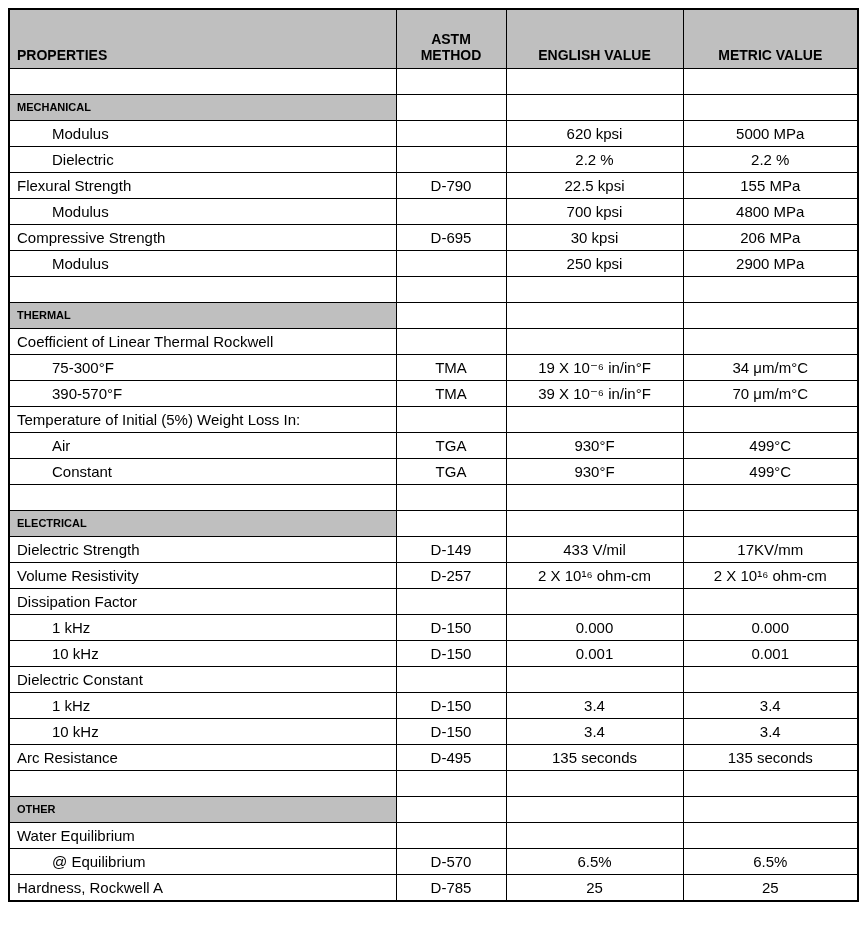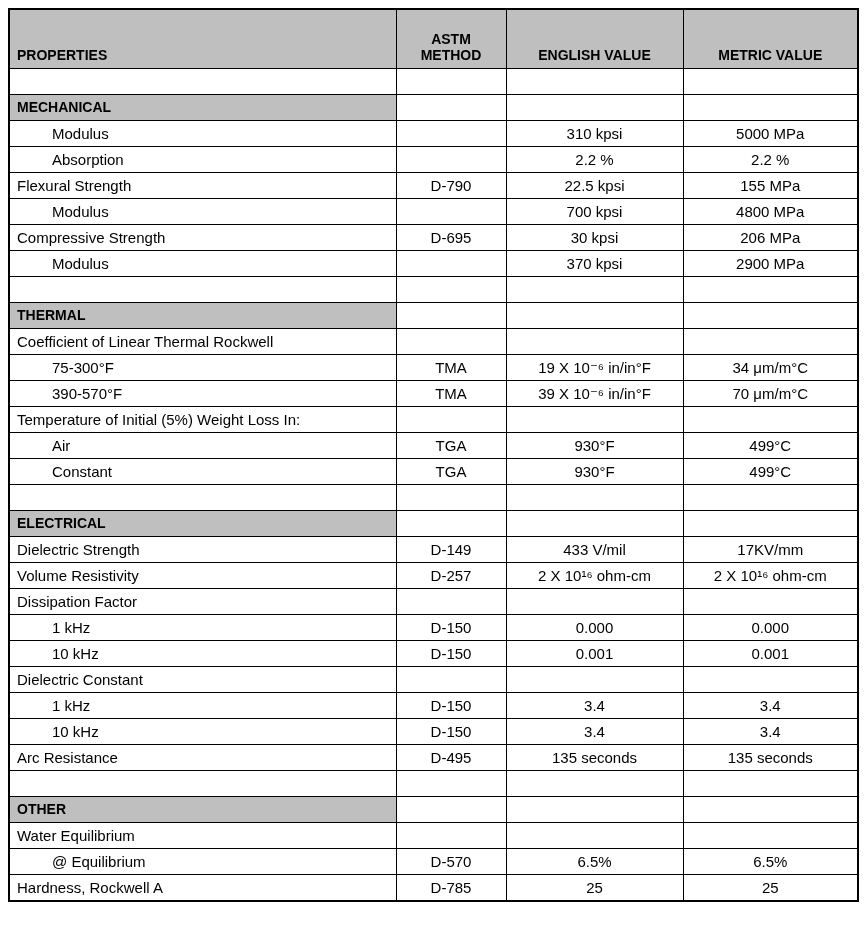--- a/index.html
+++ b/index.html
@@ -56,21 +56,21 @@
   td.prop {
     text-align: left;
     padding-left: 7px;
   }
   td.val {
     text-align: center;
   }
   td.section-cell {
     background: #bfbfbf;
     font-weight: bold;
-    font-size: 14px;
+    font-size: 11px;
   }
   td.indent {
     padding-left: 42px;
   }
 </style>
 </head>
 <body>
 
 <table class="props">
   <colgroup>
@@ -96,25 +96,25 @@
       </tr>
       <tr>
         <td class="prop section-cell">MECHANICAL</td>
         <td class="val"></td>
         <td class="val"></td>
         <td class="val"></td>
       </tr>
       <tr>
         <td class="prop indent">Modulus</td>
         <td class="val"></td>
-        <td class="val">310 kpsi</td>
+        <td class="val">620 kpsi</td>
         <td class="val">5000 MPa</td>
       </tr>
       <tr>
-        <td class="prop indent">Absorption</td>
+        <td class="prop indent">Dielectric</td>
         <td class="val"></td>
         <td class="val">2.2 %</td>
         <td class="val">2.2 %</td>
       </tr>
       <tr>
         <td class="prop">Flexural Strength</td>
         <td class="val">D-790</td>
         <td class="val">22.5 kpsi</td>
         <td class="val">155 MPa</td>
       </tr>
@@ -126,21 +126,21 @@
       </tr>
       <tr>
         <td class="prop">Compressive Strength</td>
         <td class="val">D-695</td>
         <td class="val">30 kpsi</td>
         <td class="val">206 MPa</td>
       </tr>
       <tr>
         <td class="prop indent">Modulus</td>
         <td class="val"></td>
-        <td class="val">370 kpsi</td>
+        <td class="val">250 kpsi</td>
         <td class="val">2900 MPa</td>
       </tr>
       <tr>
         <td class="prop"></td>
         <td class="val"></td>
         <td class="val"></td>
         <td class="val"></td>
       </tr>
       <tr>
         <td class="prop section-cell">THERMAL</td>

